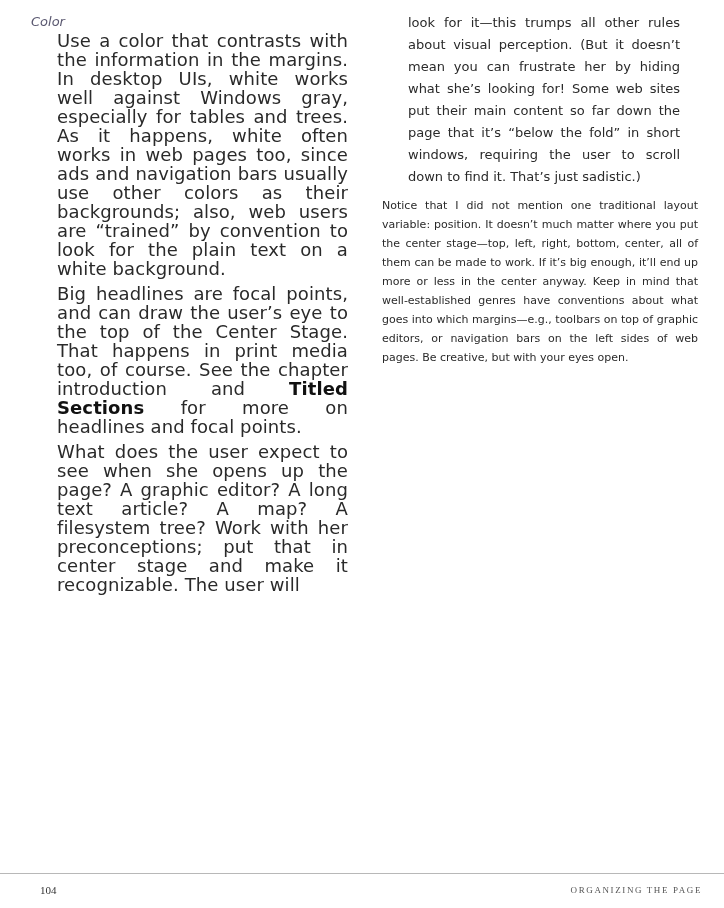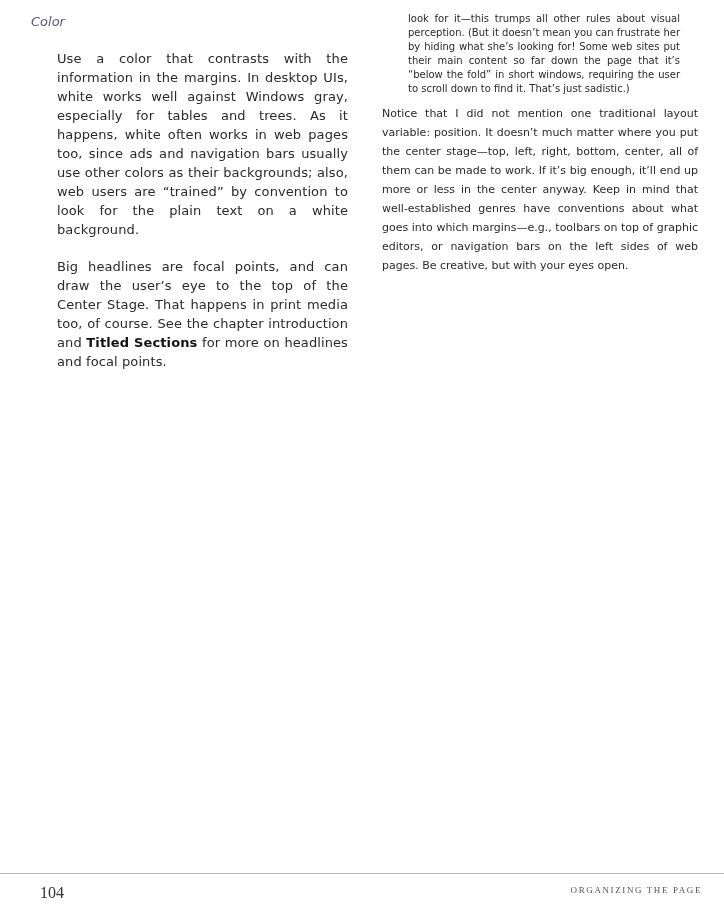--- a/index.html
+++ b/index.html
@@ -1,40 +1,41 @@
 <!DOCTYPE html>
 <html><head>
   <meta charset="utf-8">
   <style>
     html, body { margin: 0; padding: 0; background: #ffffff; }
     body { width: 724px; height: 908px; position: relative; overflow: hidden;
            font-family: "DejaVu Sans", sans-serif; color: #2a2a2a; }
     .col-left { position: absolute; left: 31px; top: 12px; width: 317px; }
     .col-right { position: absolute; left: 382px; top: 12px; width: 316px; }
     .term { font-style: italic; color: #5a5870; font-size: 13px; line-height: 19px; margin: 0; }
-    .def { margin: 18px 0 6px 26px; font-size: 13px; line-height: 19px; text-align: justify;
+    .def { margin: 0 0 6px 26px; font-size: 18px; line-height: 19px; text-align: justify;
            color: #2a2a2a; letter-spacing: 0.1px; }
     .def b { font-weight: bold; color: #111; }
-    .indent-cont { margin: 0 18px 8px 26px; font-size: 10px; line-height: 14px; text-align: justify; }
+    .indent-cont { margin: 0 18px 8px 26px; font-size: 13px; line-height: 22px; text-align: justify; }
     .para { margin: 0 0 8px 0; font-size: 11px; line-height: 19px; text-align: justify; }
     .rule { position: absolute; left: 0; top: 873px; width: 724px; height: 1px; background: #b8b8b8; }
     .page-num { position: absolute; left: 40px; top: 884px; font-family: "Liberation Serif", serif;
-                font-size: 16px; color: #333; }
+                font-size: 11px; color: #333; }
     .running-head { position: absolute; right: 22px; top: 885px; font-family: "Liberation Serif", serif;
                     font-size: 9px; letter-spacing: 1.6px; color: #555; }
   </style>
 </head>
 <body>
 
 <div class="col-left">
   <p class="term">Color</p>
   <p class="def">Use a color that contrasts with the information in the margins. In desktop UIs, white works well against Windows gray, especially for tables and trees. As it happens, white often works in web pages too, since ads and navigation bars usually use other colors as their backgrounds; also, web users are “trained” by convention to look for the plain text on a white background.</p>
 
   <p class="def"><span>Big headlines are focal points, and can draw the user’s eye to the top of the Center Stage. That happens in print media too, of course. See the chapter introduction and </span><b>Titled Sections</b><span> for more on headlines and focal points.</span></p>
 
+  <p class="def">What does the user expect to see when she opens up the page? A graphic editor? A long text article? A map? A filesystem tree? Work with her preconceptions; put that in center stage and make it recognizable. The user will</p>
 </div>
 
 <div class="col-right">
   <p class="indent-cont">look for it—this trumps all other rules about visual perception. (But it doesn’t mean you can frustrate her by hiding what she’s looking for! Some web sites put their main content so far down the page that it’s “below the fold” in short windows, requiring the user to scroll down to find it. That’s just sadistic.)</p>
   <p class="para">Notice that I did not mention one traditional layout variable: position. It doesn’t much matter where you put the center stage—top, left, right, bottom, center, all of them can be made to work. If it’s big enough, it’ll end up more or less in the center anyway. Keep in mind that well-established genres have conventions about what goes into which margins—e.g., toolbars on top of graphic editors, or navigation bars on the left sides of web pages. Be creative, but with your eyes open.</p>
 </div>
 
 <div class="rule"></div>
 <div class="page-num">104</div>
 <div class="running-head">ORGANIZING THE PAGE</div>

